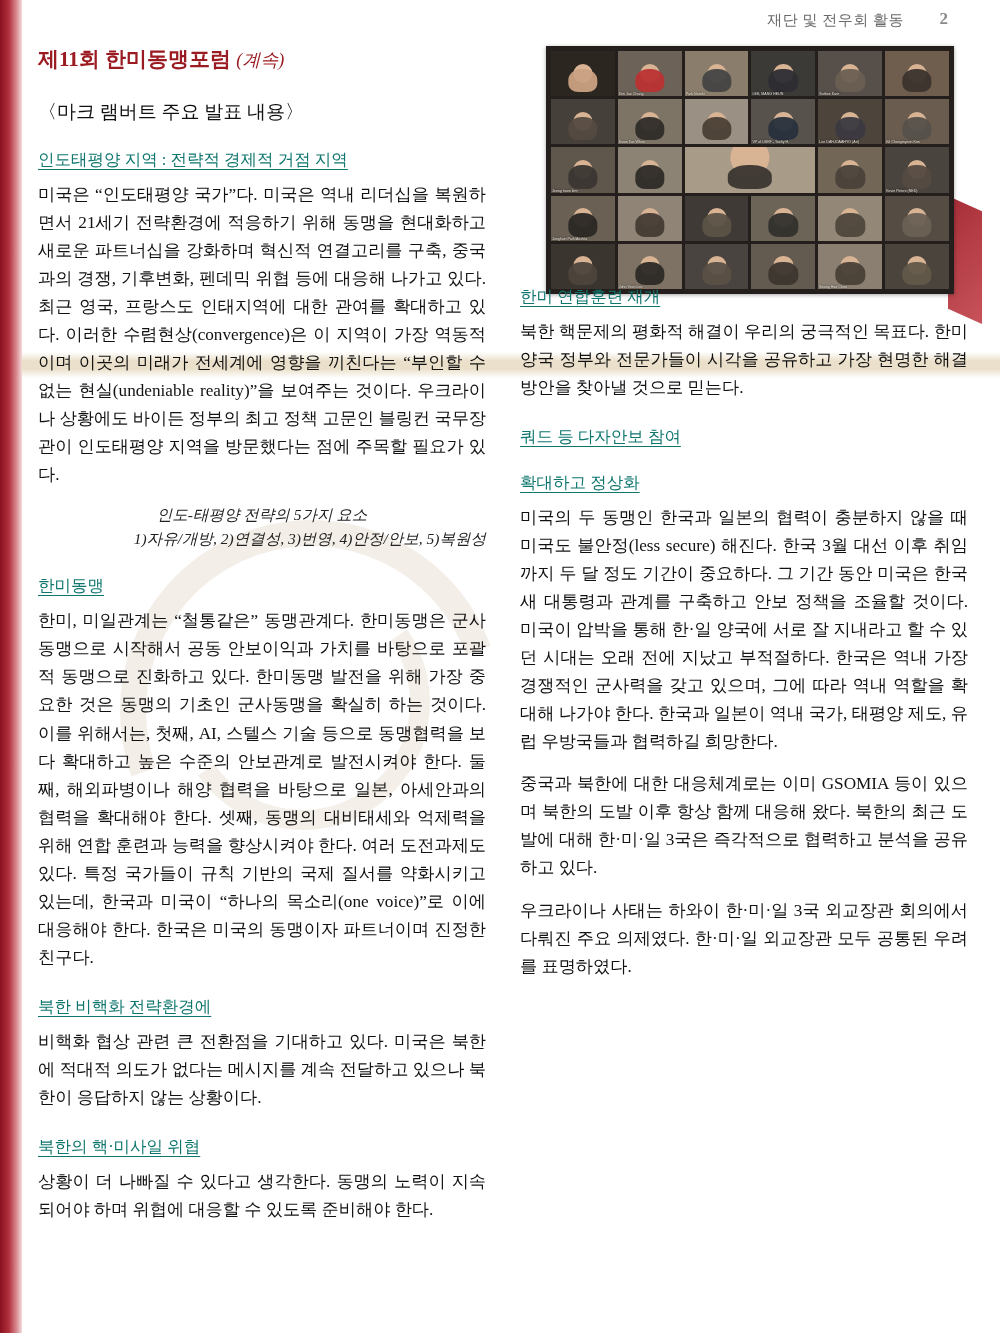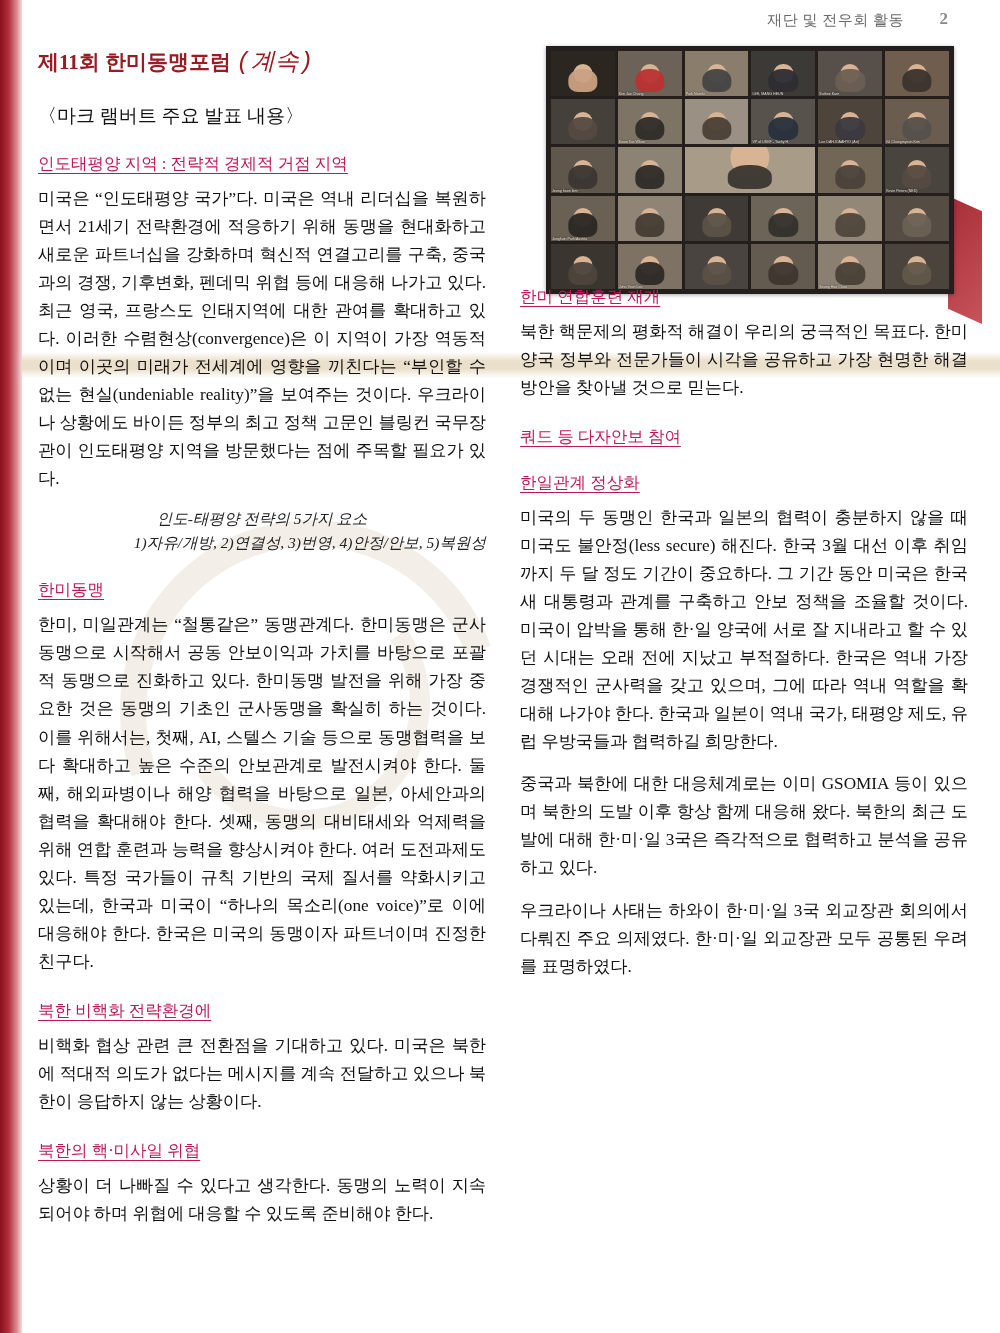--- a/index.html
+++ b/index.html
@@ -114,33 +114,32 @@
 
   .doc-title {
     color: #9b1b22;
     font-size: 21px;
     font-weight: bold;
     margin: 45px 0 0 0;
   }
   .doc-title .cont {
     font-style: italic;
     font-weight: normal;
-    font-size: 24px;
-    font-family: Liberation Mono, monospace;
+    font-size: 18px;
   }
   .subtitle {
     font-size: 19px;
     margin: 26px 0 0 0;
     color: #111;
   }
 
   h3.sec {
     font-size: 16.5px;
     font-weight: normal;
-    color: #be185d;
+    color: #0f766e;
     margin: 24px 0 10px 0;
     text-decoration: underline;
     text-underline-offset: 4px;
   }
 
   p.body {
     font-size: 17.2px;
     line-height: 1.63;
     margin: 0 0 14px 0;
     text-align: justify;
@@ -398,21 +397,21 @@
     <h3 class="sec">북한의 핵·미사일 위협</h3>
     <p class="body">상황이 더 나빠질 수 있다고 생각한다. 동맹의 노력이 지속되어야 하며 위협에 대응할 수 있도록 준비해야 한다.</p>
   </div>
 
   <div class="col col-right" style="padding-top: 262px">
     <h3 class="sec">한미 연합훈련 재개</h3>
     <p class="body">북한 핵문제의 평화적 해결이 우리의 궁극적인 목표다. 한미 양국 정부와 전문가들이 시각을 공유하고 가장 현명한 해결 방안을 찾아낼 것으로 믿는다.</p>
 
     <h3 class="sec">쿼드 등 다자안보 참여</h3>
 
-    <h3 class="sec">한일관계 정상화</h3>
+    <h3 class="sec">확대하고 정상화</h3>
     <p class="body">미국의 두 동맹인 한국과 일본의 협력이 충분하지 않을 때 미국도 불안정(less secure) 해진다. 한국 3월 대선 이후 취임까지 두 달 정도 기간이 중요하다. 그 기간 동안 미국은 한국 새 대통령과 관계를 구축하고 안보 정책을 조율할 것이다. 미국이 압박을 통해 한·일 양국에 서로 잘 지내라고 할 수 있던 시대는 오래 전에 지났고 부적절하다. 한국은 역내 가장 경쟁적인 군사력을 갖고 있으며, 그에 따라 역내 역할을 확대해 나가야 한다. 한국과 일본이 역내 국가, 태평양 제도, 유럽 우방국들과 협력하길 희망한다.</p>
 
     <p class="body">중국과 북한에 대한 대응체계로는 이미 GSOMIA 등이 있으며 북한의 도발 이후 항상 함께 대응해 왔다. 북한의 최근 도발에 대해 한·미·일 3국은 즉각적으로 협력하고 분석을 공유하고 있다.</p>
 
     <p class="body">우크라이나 사태는 하와이 한·미·일 3국 외교장관 회의에서 다뤄진 주요 의제였다. 한·미·일 외교장관 모두 공통된 우려를 표명하였다.</p>
   </div>
 
 </div>
 
 </body></html>

